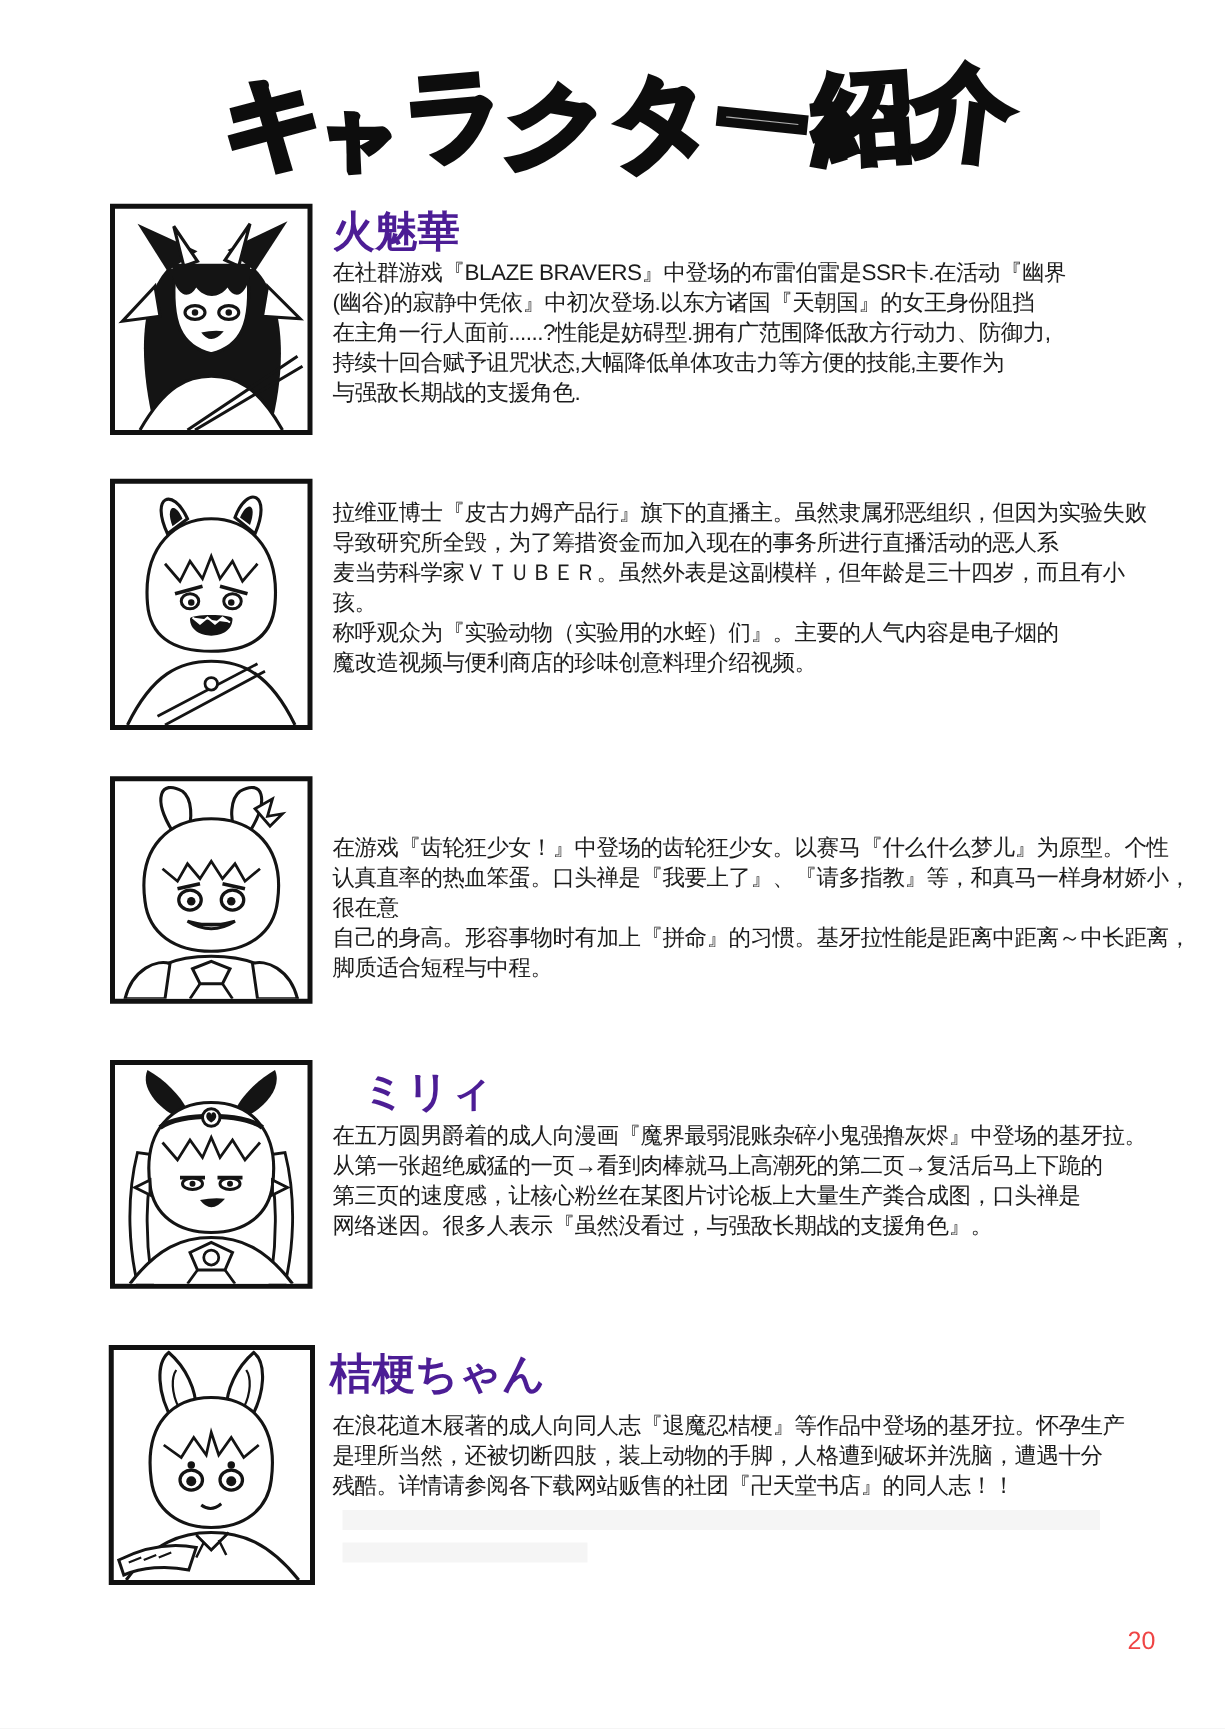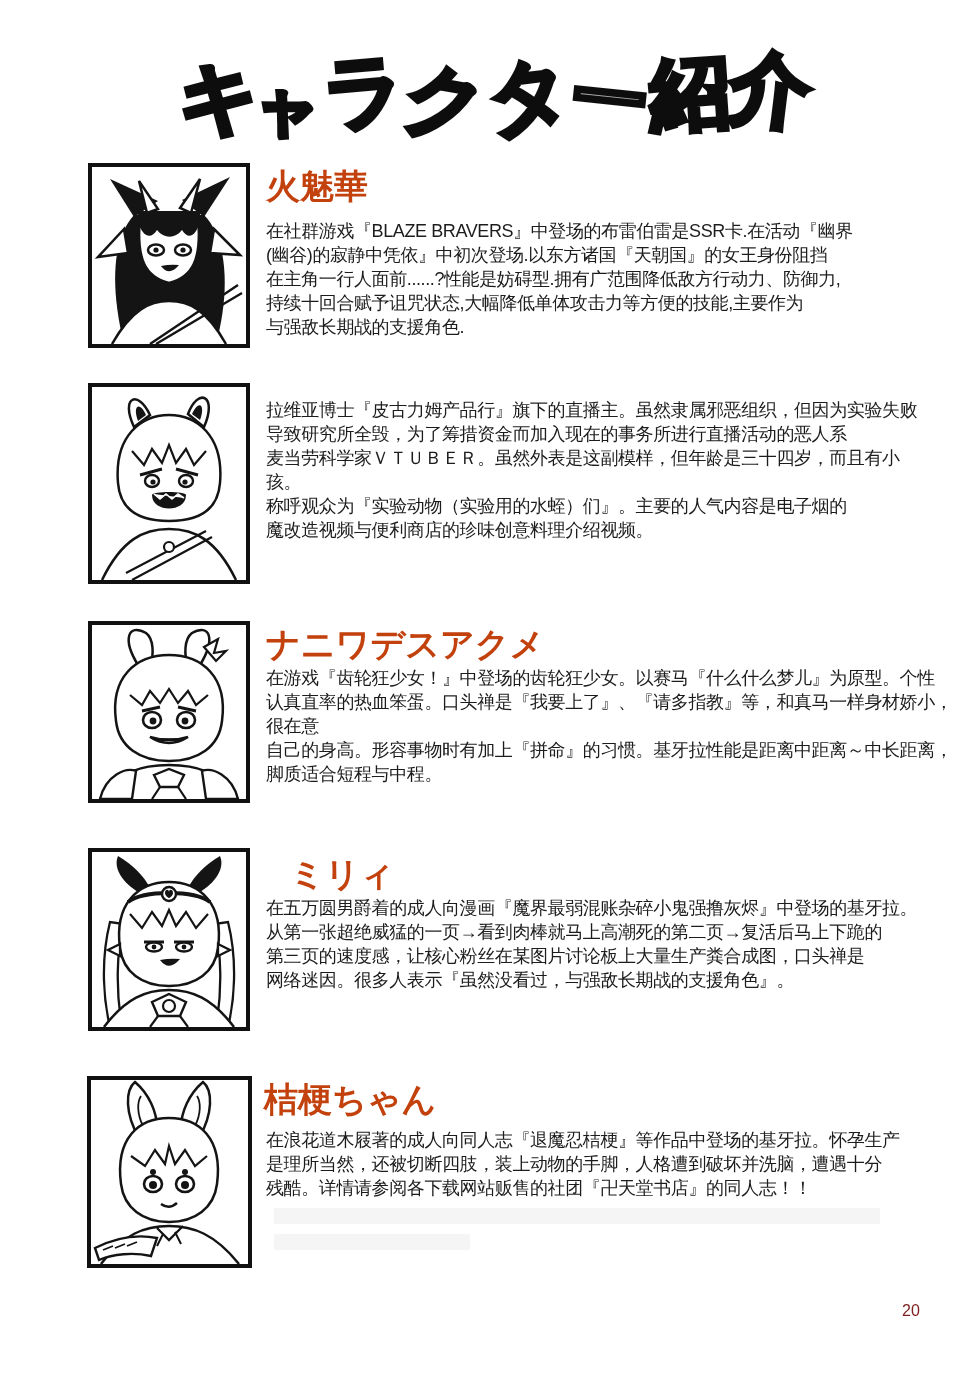--- a/index.html
+++ b/index.html
@@ -27,26 +27,26 @@
   .title-char:nth-child(7){transform:rotate(-4deg) translateY(0px);}
   .title-char:nth-child(8){transform:rotate(7deg) translateY(-4px);}
   
   .portrait{
     position:absolute;border:4px solid #111;background:#fff;box-sizing:border-box;
   }
   .portrait svg{display:block;width:100%;height:100%;}
   
   .char-name{
     position:absolute;font-weight:bold;font-size:34px;line-height:36px;
-    color:#c2410c;letter-spacing:0px;white-space:nowrap;
+    color:#4c1d95;letter-spacing:0px;white-space:nowrap;
   }
   .char-body{position:absolute;font-size:18px;line-height:24px;letter-spacing:-0.4px;}
   .char-body div{white-space:nowrap;}
   .faded-line{position:absolute;background:#f5f5f5;height:16px;}
-  .page-number{position:absolute;font-size:16px;color:#7f1d1d;}
+  .page-number{position:absolute;font-size:20px;color:#ef4444;}
 </style>
 </head>
 <body>
 
 <div class="page">
 
   <div class="title-wrap">
     <span class="title-char">キ</span>
     <span class="title-char">ャ</span>
     <span class="title-char">ラ</span>
@@ -72,21 +72,21 @@
       <circle cx="64" cy="83" r="2.6" fill="#141414"></circle>
       <ellipse cx="91" cy="83" rx="8" ry="5.5" fill="#fff" stroke="#141414" stroke-width="2.5"></ellipse>
       <circle cx="91" cy="83" r="2.6" fill="#141414"></circle>
       <path d="M69 99 Q77 110 87 98 Q78 97 69 99 Z" fill="#141414"></path>
       <path d="M20 177 C40 142 58 134 77 134 C97 134 114 142 134 177" fill="#fff" stroke="#141414" stroke-width="2.5"></path>
       <rect x="64" y="118" width="28" height="14" fill="#141414"></rect>
       <path d="M58 177 L146 118 M64 177 L150 126" stroke="#141414" stroke-width="2.4" fill="none"></path>
     </svg>
   </div>
   <div class="char-name" style="left:266px;top:168px;">火魅華</div>
-  <div class="char-body" style="left:266px;top:206px;width:706px;margin-top:13px;">
+  <div class="char-body" style="left:266px;top:206px;width:706px;">
     <div>在社群游戏『BLAZE BRAVERS』中登场的布雷伯雷是SSR卡.在活动『幽界</div>
     <div>(幽谷)的寂静中凭依』中初次登场.以东方诸国『天朝国』的女王身份阻挡</div>
     <div>在主角一行人面前......?性能是妨碍型.拥有广范围降低敌方行动力、防御力,</div>
     <div>持续十回合赋予诅咒状态,大幅降低单体攻击力等方便的技能,主要作为</div>
     <div>与强敌长期战的支援角色.</div>
   </div>
 
   <div class="portrait" style="left:88px;top:383px;width:162px;height:201px;">
     <svg viewBox="0 0 154 193" preserveAspectRatio="none">
       <path d="M42 40 C28 10 46 2 58 28 Z" fill="#fff" stroke="#141414" stroke-width="2.5"></path>
@@ -130,21 +130,20 @@
       <circle cx="93" cy="96" r="3.4" fill="#141414"></circle>
       <path d="M58 112 Q77 124 96 112 Q77 118 58 112 Z" fill="#fff" stroke="#141414" stroke-width="2.4"></path>
       <path d="M64 114 L90 114" stroke="#141414" stroke-width="1.6"></path>
       <path d="M8 174 C28 146 50 140 77 140 C104 140 126 146 146 174" fill="#fff" stroke="#141414" stroke-width="2.5"></path>
       <path d="M8 174 C14 150 34 142 44 146 L40 174 Z" fill="#fff" stroke="#141414" stroke-width="2.4"></path>
       <path d="M146 174 C140 150 120 142 110 146 L114 174 Z" fill="#fff" stroke="#141414" stroke-width="2.4"></path>
       <path d="M62 150 L77 144 L92 150 L86 162 L68 162 Z" fill="#fff" stroke="#141414" stroke-width="2.4"></path>
       <path d="M68 162 L60 174 M86 162 L94 174" stroke="#141414" stroke-width="2.2"></path>
     </svg>
   </div>
-  <div class="char-name" style="left:266px;top:626px;">ナニワデスアクメ</div>
   <div class="char-body" style="left:266px;top:666px;width:710px;">
     <div>在游戏『齿轮狂少女！』中登场的齿轮狂少女。以赛马『什么什么梦儿』为原型。个性</div>
     <div>认真直率的热血笨蛋。口头禅是『我要上了』、『请多指教』等，和真马一样身材娇小，</div>
     <div>很在意</div>
     <div>自己的身高。形容事物时有加上『拼命』的习惯。基牙拉性能是距离中距离～中长距离，</div>
     <div>脚质适合短程与中程。</div>
   </div>
 
   <div class="portrait" style="left:88px;top:848px;width:162px;height:183px;">
     <svg viewBox="0 0 154 175" preserveAspectRatio="none">

